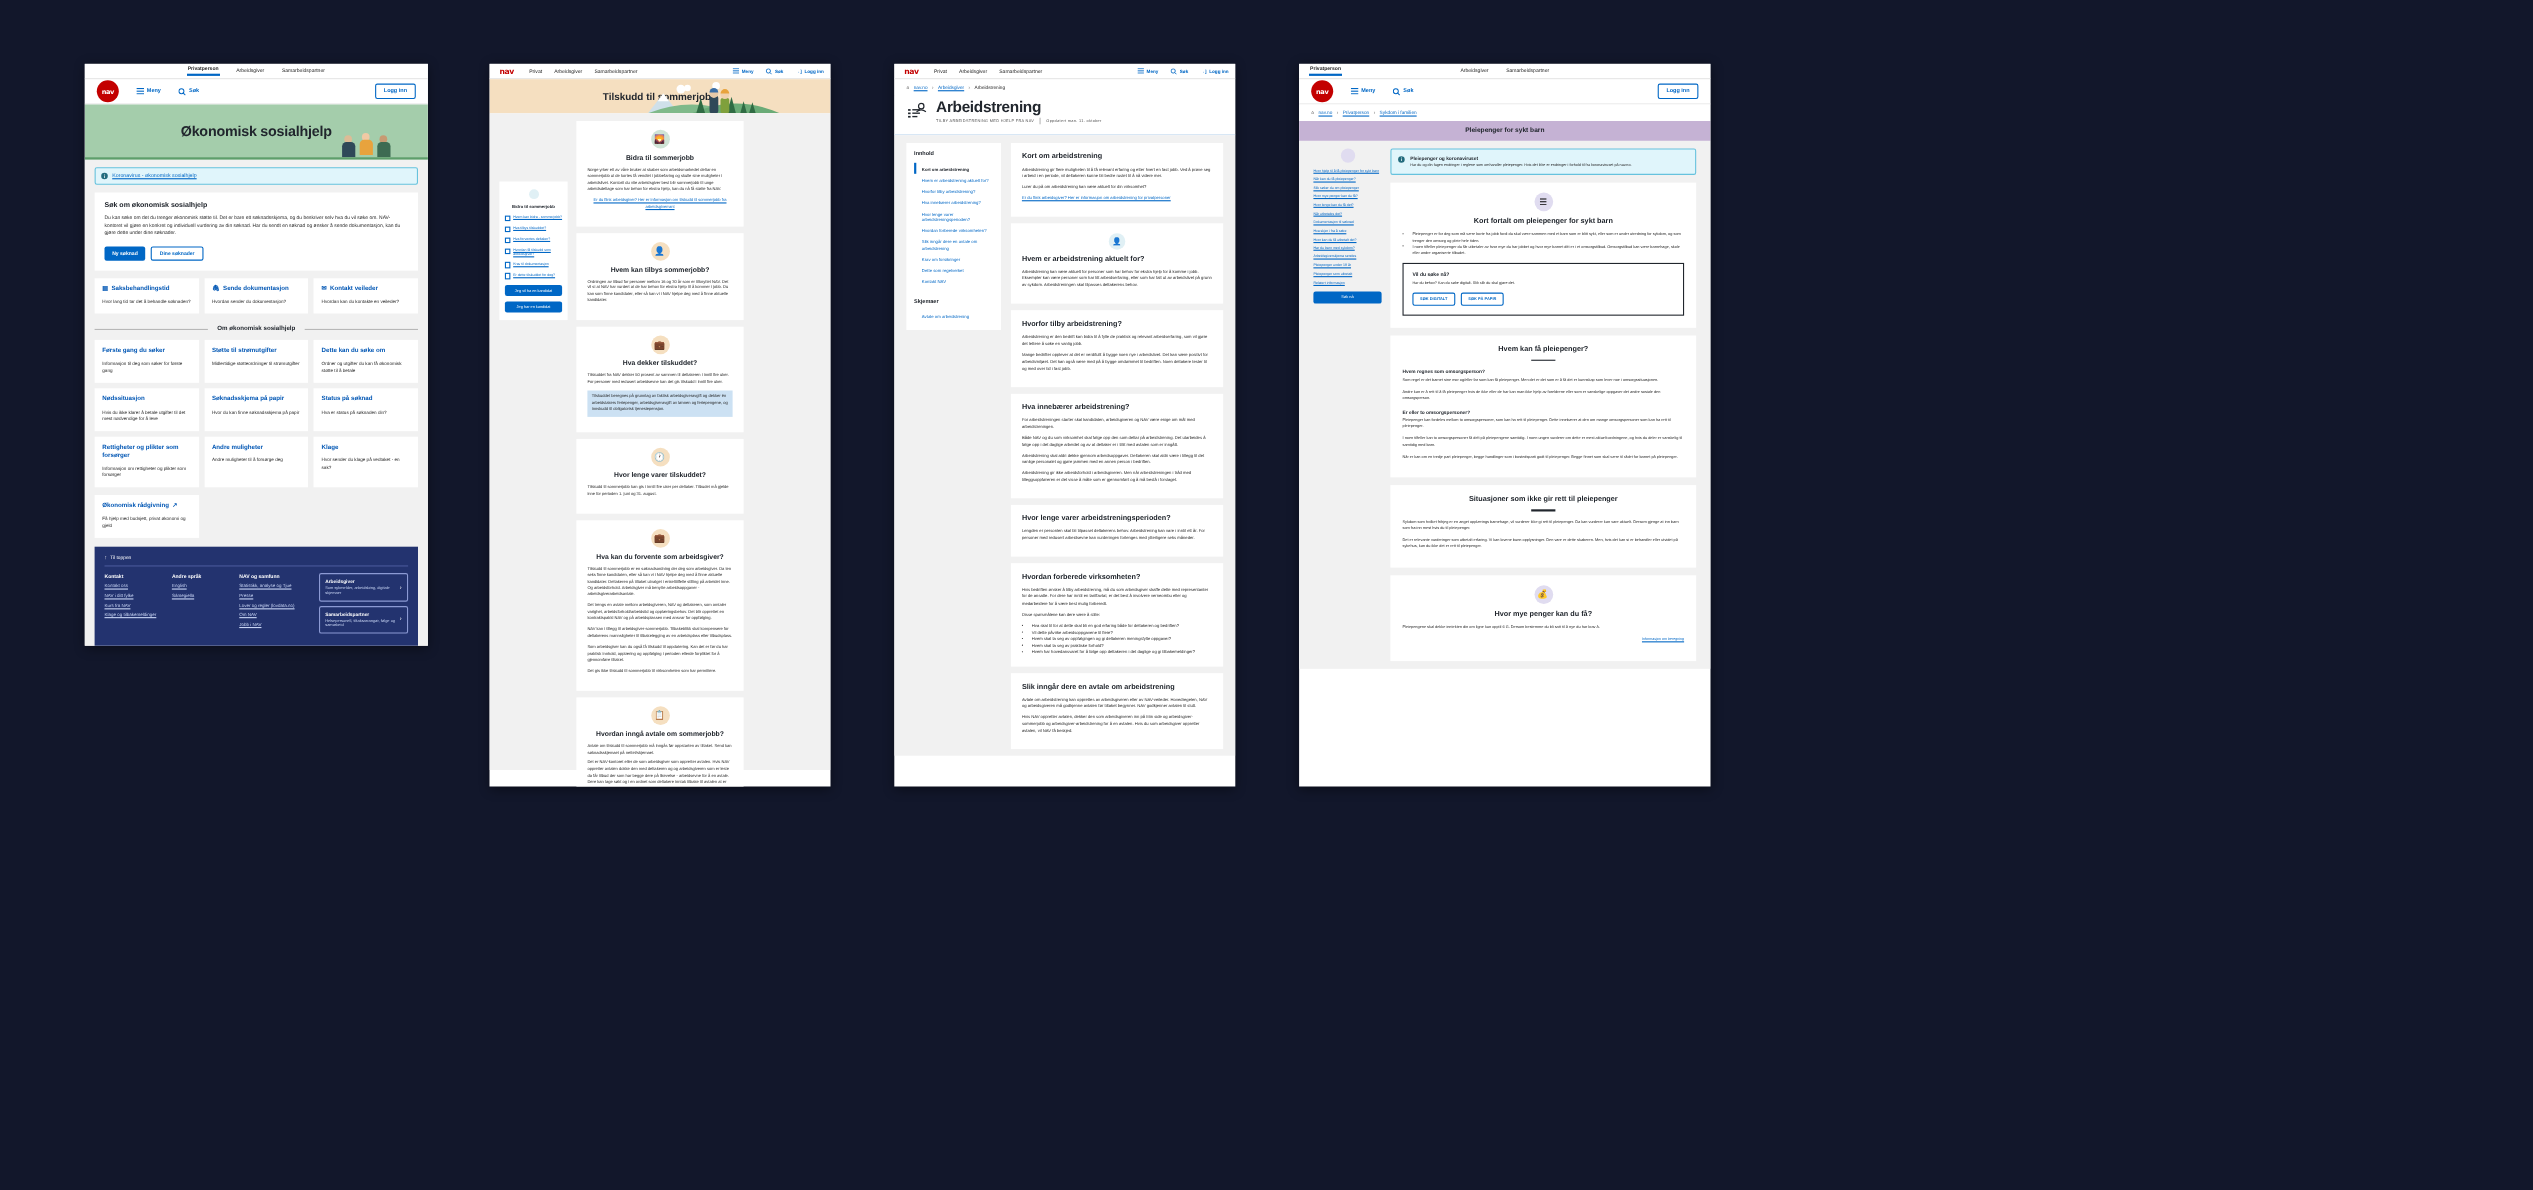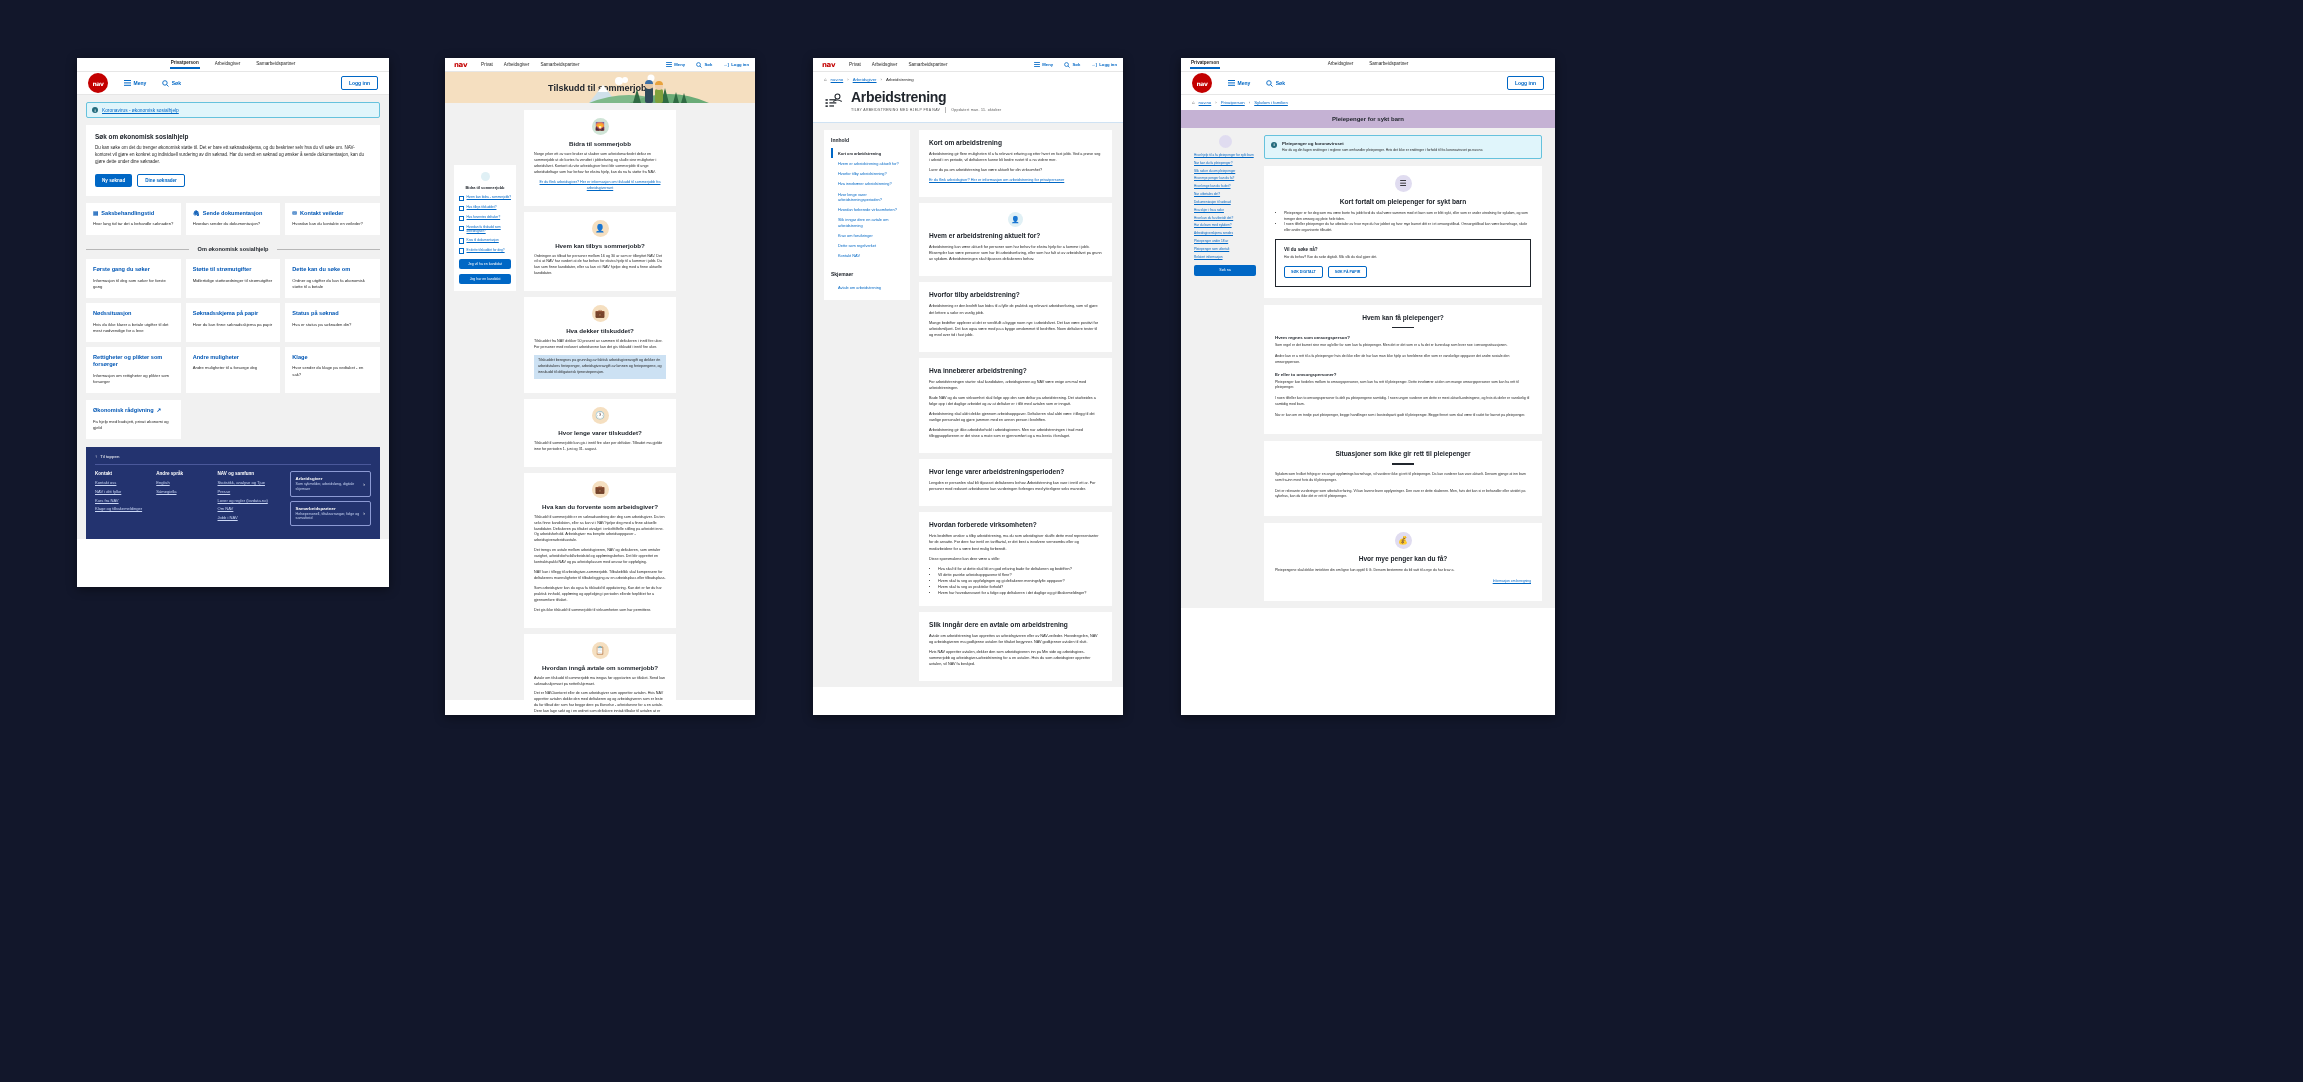--- a/index.html
+++ b/index.html
@@ -294,20 +294,37 @@
         <svg width="7" height="7" viewBox="0 0 10 10">
             <circle cx="4.2" cy="4.2" r="3.2" fill="none" stroke="#0067c5" stroke-width="1.3"></circle>
             <line x1="6.6" y1="6.6" x2="9.3" y2="9.3" stroke="#0067c5" stroke-width="1.3"></line>
           </svg>
         <span>Søk</span>
       </span>
       <span class="spacer"></span>
       <span class="loginbtn">Logg inn</span>
     </div>
 
+    <div class="hero hero-green">
+      <h1>Økonomisk sosialhjelp</h1>
+      <div class="people">
+        <div class="person">
+            <div class="head" style="background:#ddbb96"></div>
+            <div class="body" style="background:#2f4858"></div>
+          </div>
+        <div class="person" style="margin-bottom:2px">
+            <div class="head" style="background:#f0c9a4"></div>
+            <div class="body" style="background:#e8a33d"></div>
+          </div>
+        <div class="person">
+            <div class="head" style="background:#c79a72"></div>
+            <div class="body" style="background:#3d6b52"></div>
+          </div>
+      </div>
+    </div>
 
     <div class="pbody">
 
       <div class="alert">
         <span class="i">i</span>
         <a>Koronavirus - økonomisk sosialhjelp</a>
       </div>
 
       <div class="wcard">
         <h2>Søk om økonomisk sosialhjelp</h2>

